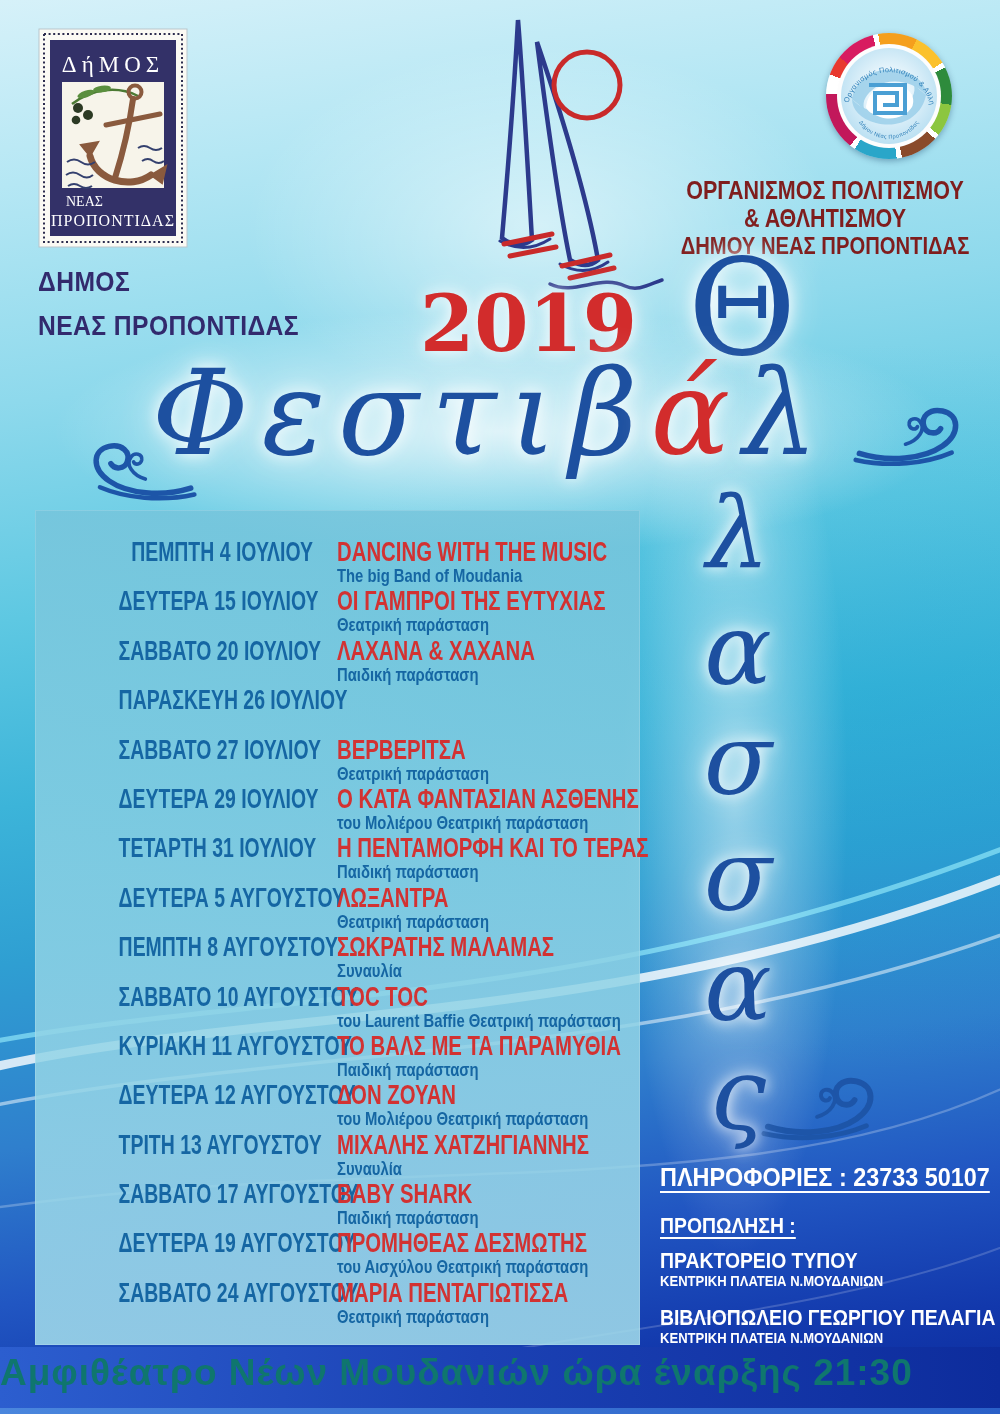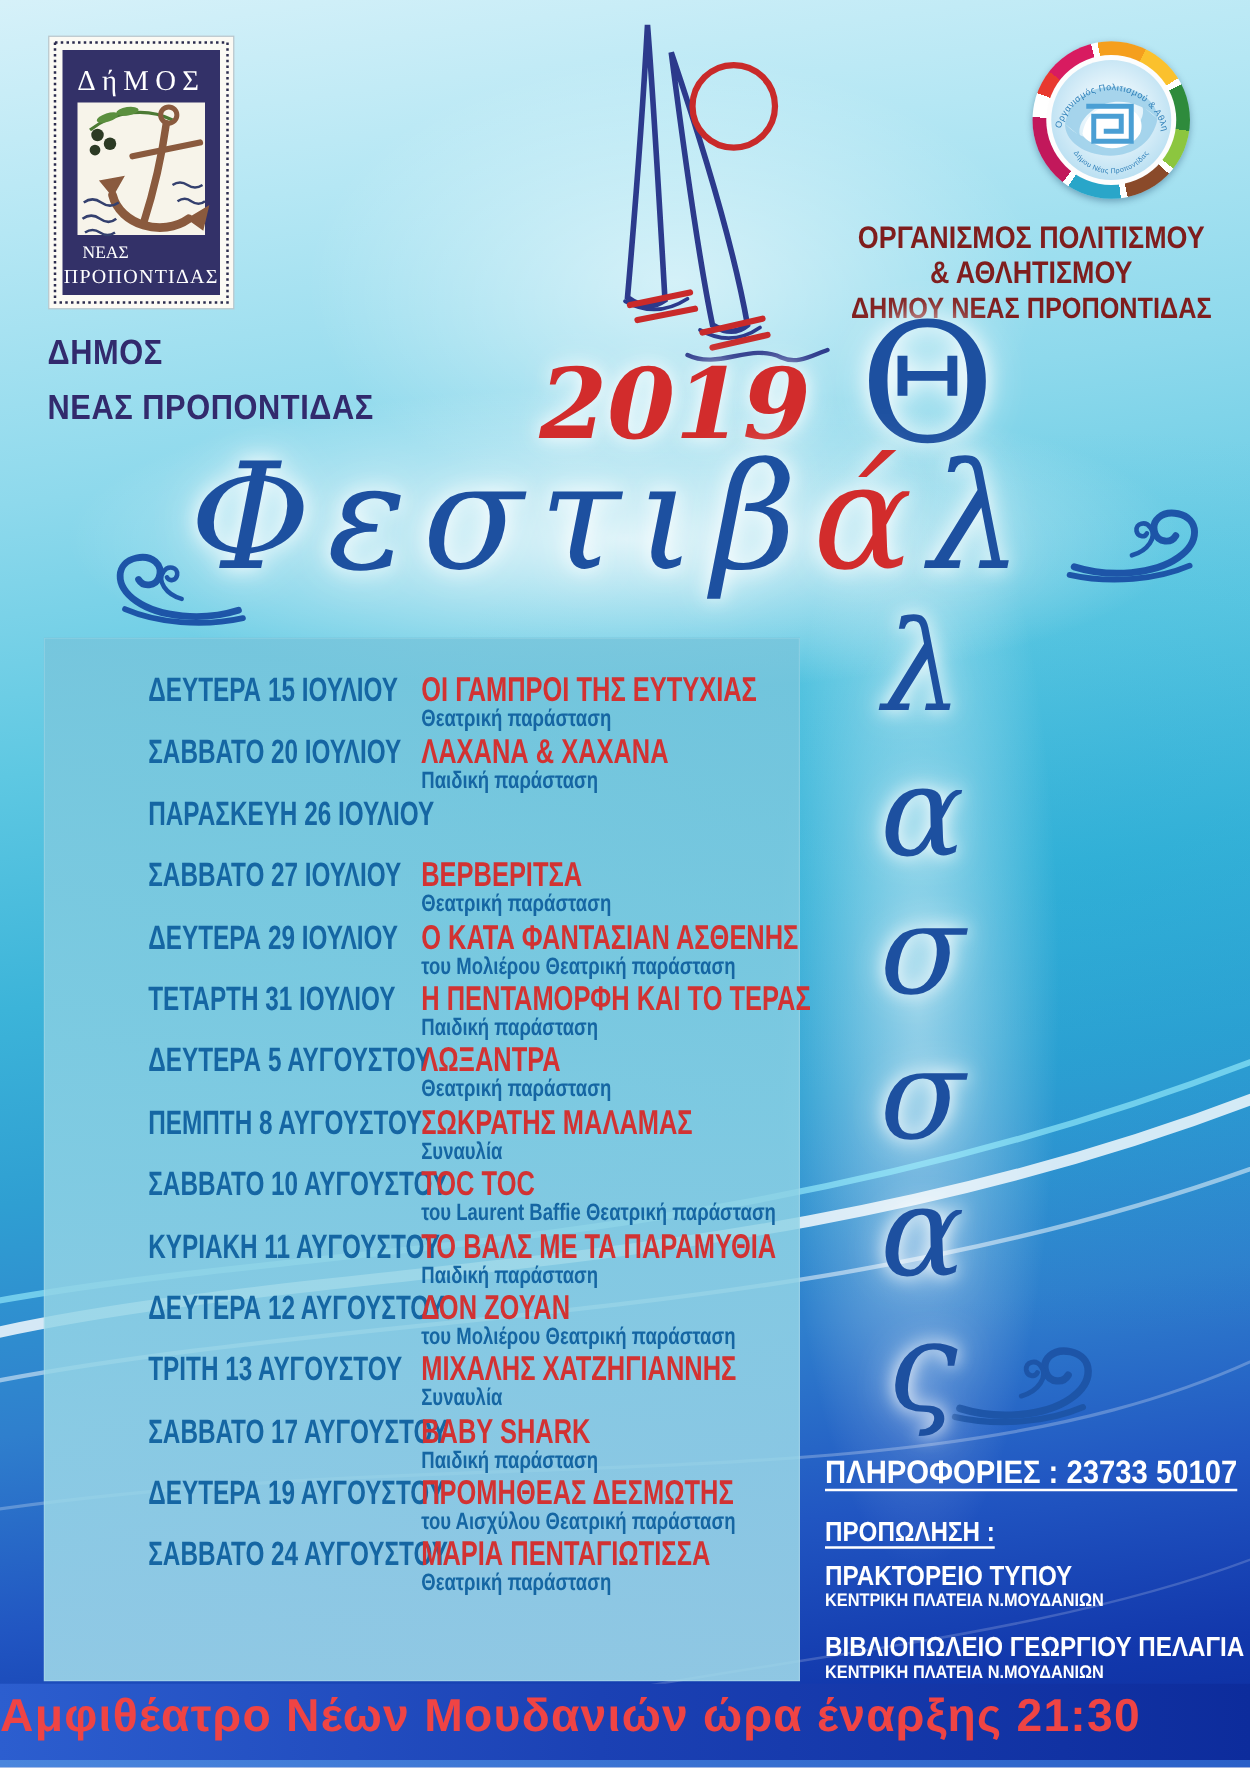--- a/index.html
+++ b/index.html
@@ -32,22 +32,22 @@
        #c2185b 288deg 342deg,#fff 342deg 360deg);
      box-shadow:0 2px 6px rgba(0,40,80,.35);}
   .org-inner{position:absolute;inset:11px;border-radius:50%;background:#fdfdfd;}
   .org-center{position:absolute;inset:15px;border-radius:50%;overflow:hidden;
      background:radial-gradient(circle at 50% 45%, #eaf6fc 0 28%, #bfe2f3 70%, #a6d4ec 100%);}
   .org-text{position:absolute;left:650px;top:176px;width:350px;z-index:3;text-align:center;
      color:#7f1d1d;font-weight:bold;font-size:25px;line-height:28px;}
   .org-text div{transform:scaleX(.86);transform-origin:center top;white-space:nowrap;}
   .org-text .l3{font-size:23.5px;}
   
-  .year{position:absolute;left:420px;top:278px;width:240px;z-index:3;text-align:center;
-     font-family:"DejaVu Serif",serif;font-style:italic;font-weight:bold;font-size:78px;
+  .year{position:absolute;left:420px;top:278px;width:240px;z-index:3;
+     font-family:"DejaVu Serif",serif;font-weight:bold;font-size:78px;
      color:#d22c2c;text-shadow:0 0 14px rgba(255,255,255,.9),0 0 30px rgba(255,255,255,.7);}
   .theta{position:absolute;left:682px;top:238px;width:120px;z-index:3;text-align:center;
      font-family:"DejaVu Serif",serif;font-size:132px;line-height:140px;color:#1d50a0;
      text-shadow:0 0 16px #fff,0 0 34px rgba(255,255,255,.8);}
   .festival{position:absolute;left:152px;top:338px;z-index:3;white-space:nowrap;
      font-family:"DejaVu Serif",serif;font-style:italic;font-size:118px;line-height:150px;
      color:#1d50a0;letter-spacing:13px;
      text-shadow:0 0 16px #fff,0 0 36px rgba(255,255,255,.85);}
   .festival .accent{color:#d22c2c;}
   .vletter{position:absolute;left:683px;width:110px;z-index:3;text-align:center;
@@ -82,21 +82,21 @@
      text-underline-offset:4px;transform:scaleX(.88);transform-origin:left top;
      white-space:nowrap;margin-bottom:9px;}
   .info .venue-name{font-weight:bold;font-size:22px;transform:scaleX(.88);
      transform-origin:left top;white-space:nowrap;line-height:25px;}
   .info .venue-addr{font-weight:bold;font-size:14.5px;transform:scaleX(.9);
      transform-origin:left top;white-space:nowrap;line-height:17px;margin-bottom:15px;}
   
   .footer-band{position:absolute;left:0;top:1347px;width:1000px;height:61px;z-index:2;
      background:linear-gradient(90deg,#2c5ecf 0%,#1b41b4 48%,#0d2c9c 100%);}
   .footer-text{position:absolute;left:0;top:1352px;width:801px;z-index:3;text-align:center;
-     color:#ef4444;font-weight:bold;font-size:37px;letter-spacing:1px;white-space:nowrap;}
+     color:#0f766e;font-weight:bold;font-size:37px;letter-spacing:1px;white-space:nowrap;}
   .footer-strip{position:absolute;left:0;top:1408px;width:1000px;height:6px;z-index:3;
      background:linear-gradient(90deg,#4a86dd 0%,#2a60c8 100%);}
 </style>
 </head>
 <body>
 
 <div class="bg"></div>
 
 <svg class="streaks" viewBox="0 0 1000 1414">
   <g fill="none" stroke-linecap="round">
@@ -223,20 +223,27 @@
   <svg viewBox="0 0 130 72" fill="none" stroke="#1d55a8" stroke-linecap="round">
     <path d="M8 56 C 40 66, 78 62, 98 48 C 118 34, 116 14, 98 10 C 84 7, 74 16, 78 27 C 81 35, 92 36, 96 29" stroke-width="6"></path>
     <path d="M58 46 C 72 42, 80 30, 74 22 C 70 16, 61 18, 62 25 C 63 30, 69 31, 71 27" stroke-width="4"></path>
     <path d="M4 63 C 40 71, 80 67, 108 55" stroke-width="5"></path>
   </svg>
 </div>
 
 <div class="events-panel">
   <div class="events-list">
       <div class="event-row">
+        <div class="event-date">ΠΕΜΠΤΗ 4 ΙΟΥΛΙΟΥ</div>
+        <div class="event-main">
+          <div class="event-title">DANCING WITH THE MUSIC</div>
+          <div class="event-subtitle">The big Band of Moudania</div>
+        </div>
+      </div>
+      <div class="event-row">
         <div class="event-date">ΔΕΥΤΕΡΑ 15 ΙΟΥΛΙΟΥ</div>
         <div class="event-main">
           <div class="event-title">ΟΙ ΓΑΜΠΡΟΙ ΤΗΣ ΕΥΤΥΧΙΑΣ</div>
           <div class="event-subtitle">Θεατρική παράσταση</div>
         </div>
       </div>
       <div class="event-row">
         <div class="event-date">ΣΑΒΒΑΤΟ 20 ΙΟΥΛΙΟΥ</div>
         <div class="event-main">
           <div class="event-title">ΛΑΧΑΝΑ &amp; ΧΑΧΑΝΑ</div>

